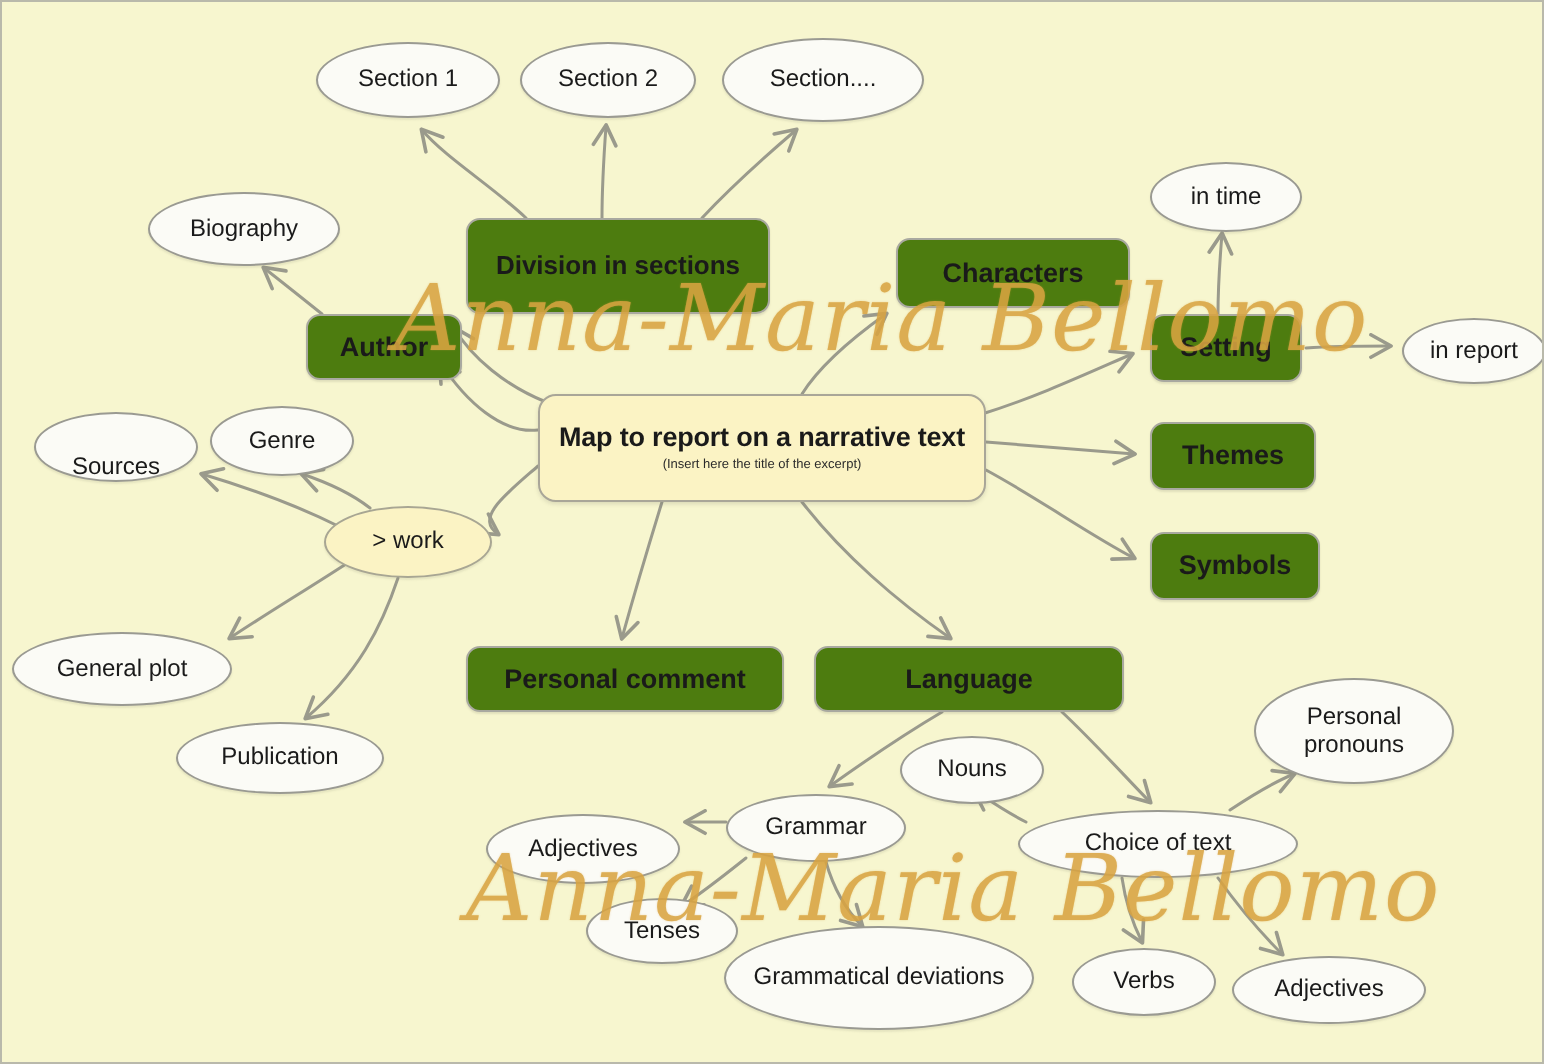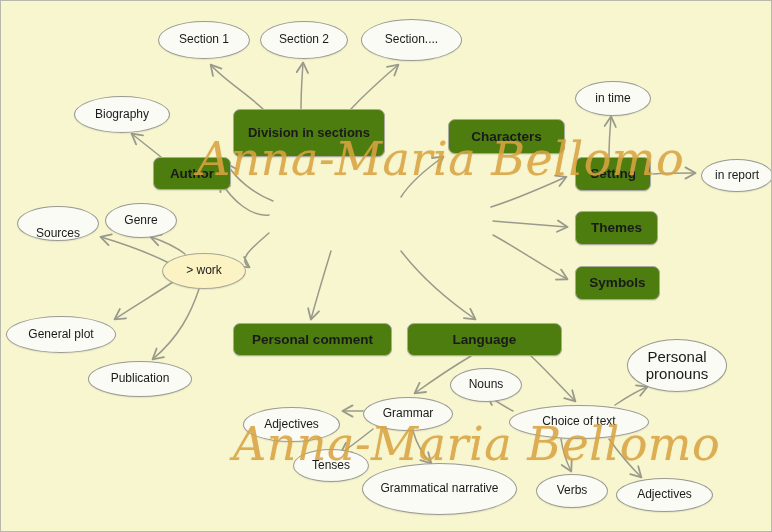--- a/index.html
+++ b/index.html
@@ -182,21 +182,21 @@
       </div>
       <div class="node ellipse" style="left: 5px; top: 315px; width: 110px; height: 37px; font-size: 12px;">
         <span style="padding: 0px 5px;">General plot</span>
       </div>
       <div class="node box" style="left: 232px; top: 322px; width: 159px; height: 33px; font-size: 13.5px;">
         <span style="padding: 0px 5px;">Personal comment</span>
       </div>
       <div class="node box" style="left: 406px; top: 322px; width: 155px; height: 33px; font-size: 13.5px;">
         <span style="padding: 0px 5px;">Language</span>
       </div>
-      <div class="node ellipse" style="left: 626px; top: 338px; width: 100px; height: 53px; font-size: 15px;">
+      <div class="node ellipse" style="left: 626px; top: 338px; width: 100px; height: 53px; font-size: 12px;">
         <span style="padding: 0px 5px;">Personal pronouns</span>
       </div>
       <div class="node ellipse" style="left: 87px; top: 360px; width: 104px; height: 36px; font-size: 12px;">
         <span style="padding: 0px 5px;">Publication</span>
       </div>
       <div class="node ellipse" style="left: 449px; top: 367px; width: 72px; height: 34px; font-size: 12px;">
         <span style="padding: 0px 5px;">Nouns</span>
       </div>
       <div class="node ellipse" style="left: 362px; top: 396px; width: 90px; height: 34px; font-size: 12px;">
         <span style="padding: 0px 5px;">Grammar</span>
@@ -204,27 +204,31 @@
       <div class="node ellipse" style="left: 508px; top: 404px; width: 140px; height: 34px; font-size: 12px;">
         <span style="padding: 0px 5px;">Choice of text</span>
       </div>
       <div class="node ellipse" style="left: 242px; top: 406px; width: 97px; height: 35px; font-size: 12px;">
         <span style="padding: 0px 5px;">Adjectives</span>
       </div>
       <div class="node ellipse" style="left: 292px; top: 448px; width: 76px; height: 33px; font-size: 12px;">
         <span style="padding: 0px 5px;">Tenses</span>
       </div>
       <div class="node ellipse" style="left: 361px; top: 462px; width: 155px; height: 52px; font-size: 12px;">
-        <span style="padding: 0px 5px;">Grammatical narrative</span>
+        <span style="padding: 0px 5px;">Grammatical deviations</span>
       </div>
       <div class="node ellipse" style="left: 535px; top: 473px; width: 72px; height: 34px; font-size: 12px;">
         <span style="padding: 0px 5px;">Verbs</span>
       </div>
       <div class="node ellipse" style="left: 615px; top: 477px; width: 97px; height: 34px; font-size: 12px;">
         <span style="padding: 0px 5px;">Adjectives</span>
       </div>
     </div>
 
+  <div class="node central" id="central-node" style="left:268px; top:196px; width:224px; height:54px;">
+    <div class="central-title">Map to report on a narrative text</div>
+    <div class="central-sub">(Insert here the title of the excerpt)</div>
+  </div>
 
   <div class="watermark" style="left:196px; top:131px;">Anna-Maria Bellomo</div>
   <div class="watermark" style="left:232px; top:416px;">Anna-Maria Bellomo</div>
 
 </div>
 
 </body></html>

